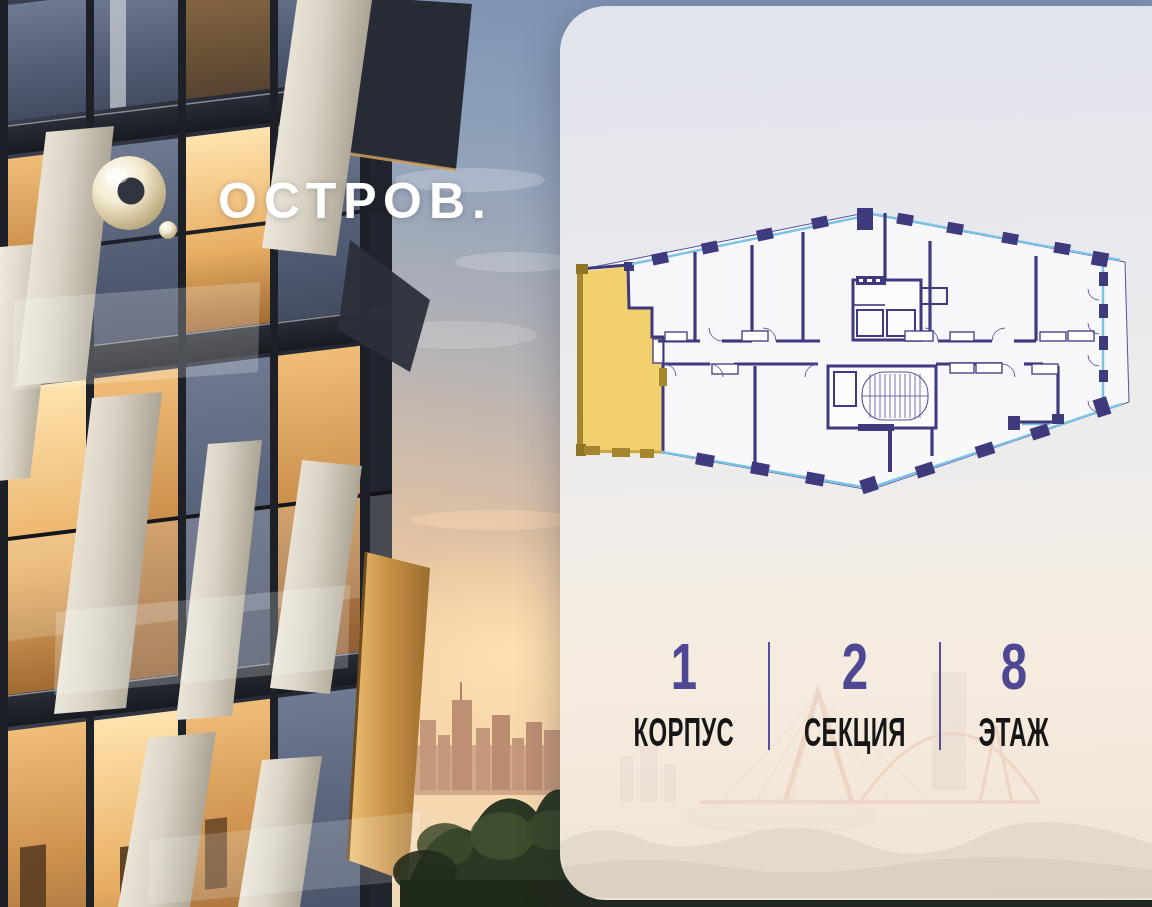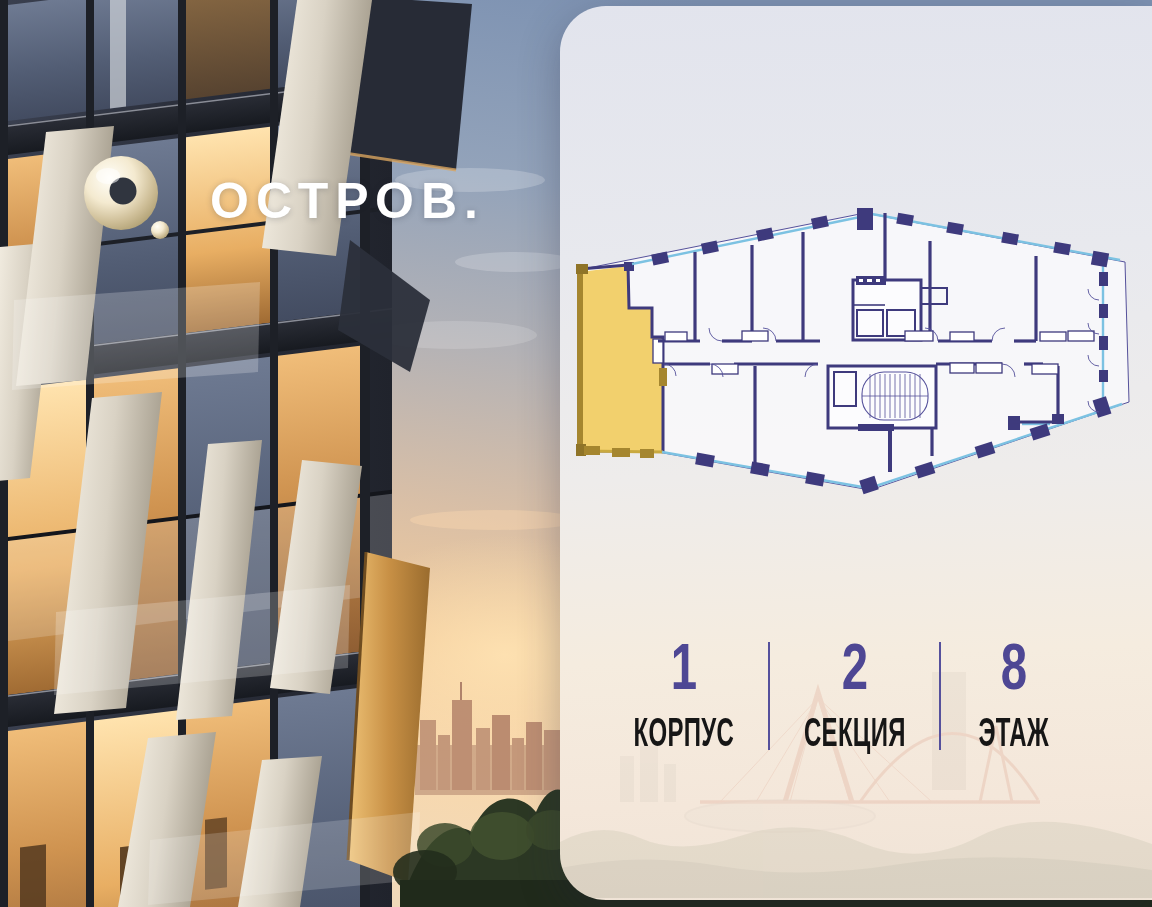--- a/index.html
+++ b/index.html
@@ -1,20 +1,20 @@
 <!DOCTYPE html>
 <html><head>
 <meta charset="utf-8">
 <style>
   html,body{margin:0;padding:0;background:#11131a;}
   .screen{position:relative;width:1152px;height:907px;overflow:hidden;
           font-family:"Liberation Sans",sans-serif;background:#8fa0ba;}
   .photo-layer{position:absolute;inset:0;}
   
-  .logo{position:absolute;left:80px;top:150px;display:flex;align-items:center;z-index:3;}
+  .logo{position:absolute;left:88px;top:150px;display:flex;align-items:center;z-index:3;}
   .logo-text{color:#ffffff;font-size:50px;font-weight:700;letter-spacing:7px;
              margin-left:34px;margin-top:6px;text-shadow:0 1px 6px rgba(30,35,50,.25);}
   
   .card{position:absolute;left:560px;top:6px;width:592px;height:894px;
         border-radius:46px 0 0 46px;
         background:linear-gradient(178deg,#e2e4ed 0%,#e8e9ee 28%,#eeeceb 52%,
                    #f5ecdf 72%,#f4e7da 88%,#efe3d6 100%);
         box-shadow:0 12px 42px rgba(35,38,60,.30);z-index:2;overflow:hidden;}
   .card-watermark{position:absolute;left:0;top:600px;width:592px;height:292px;
                   opacity:.17;pointer-events:none;}

